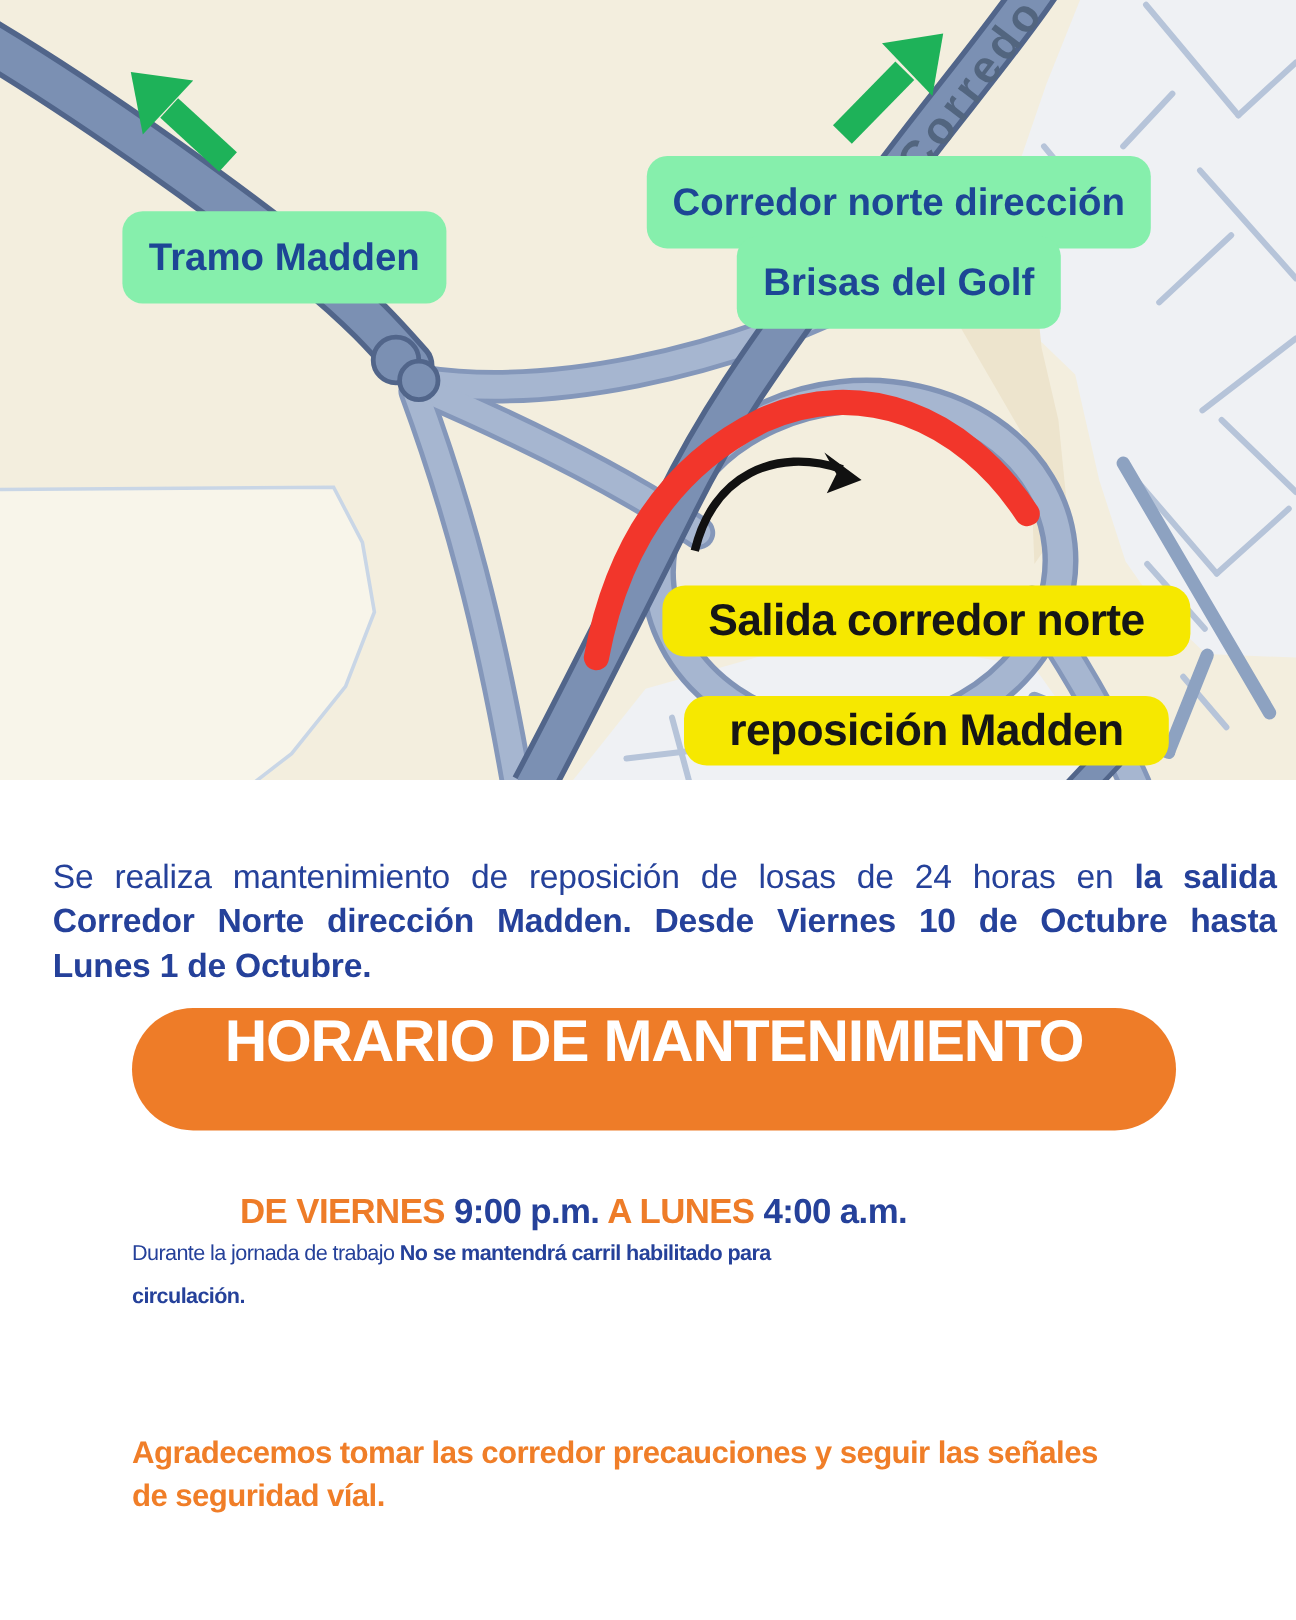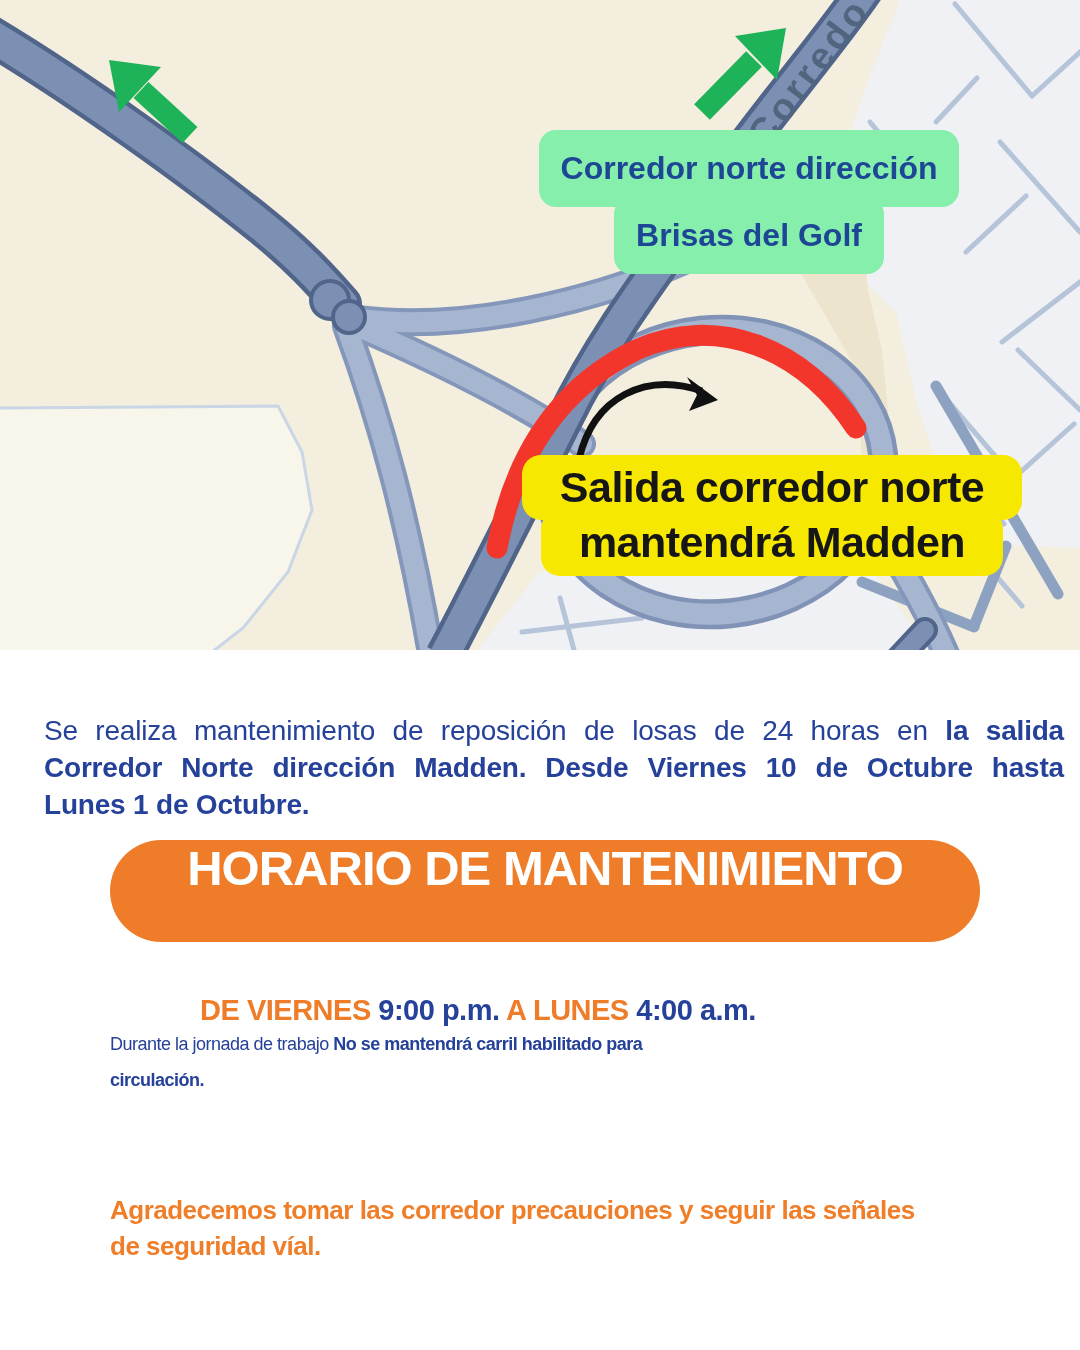--- a/index.html
+++ b/index.html
@@ -13,22 +13,22 @@
   .map { position:absolute; left:0; top:0; width:1080px; height:650px; overflow:hidden; }
   .map svg { display:block; }
   .map-label { position:absolute; display:flex; flex-direction:column; align-items:center; text-align:center; }
   .pill {
     display:inline-block; background:#86efac; color:#1d4695;
     font-weight:bold; font-size:32px; line-height:1.15;
     padding:20px 22px; border-radius:17px; white-space:nowrap;
   }
   .pill.l2 { margin-top:-10px; }
   .map-label.yellow .pill {
-    background:#f6e800; color:#161616; font-size:43px; letter-spacing:-0.5px;
-    padding:8px 38px; border-radius:19px;
+    background:#f6e800; color:#161616; font-size:37px; letter-spacing:-0.5px;
+    padding:8px 38px; border-radius:19px;margin-top:33px;
   }
   
   .intro {
     position:absolute; left:33px; top:712px; width:1020px;
     color:#25419a; font-size:28px; line-height:37px; letter-spacing:-0.2px;margin-left:11px;
   }
   .intro .jline { text-align:justify; text-align-last:justify; white-space:nowrap; }
   .intro .lline { text-align:left; }
   .banner {
     position:absolute; left:110px; top:840px; width:870px; height:102px;
@@ -134,29 +134,32 @@
       <g>
         <path d="M190,135 L141,90" stroke="#1eb259" stroke-width="22" fill="none"></path>
         <polygon points="109,60 161,67 119,112" fill="#1eb259"></polygon>
       </g>
       <g>
         <path d="M702,112 L754,59" stroke="#1eb259" stroke-width="22" fill="none"></path>
         <polygon points="786,28 777,80 735,36" fill="#1eb259"></polygon>
       </g>
     </svg>
 
+    <div class="map-label" style="left:102px; top:176px;">
+      <span class="pill">Tramo Madden</span>
+    </div>
 
     <div class="map-label" style="left:537px; top:130px; width:424px;">
       <span class="pill">Corredor norte dirección</span>
       <span class="pill l2">Brisas del Golf</span>
     </div>
 
     <div class="map-label yellow" style="left:562px; top:455px; width:420px;">
       <span class="pill">Salida corredor norte</span>
-      <span class="pill l2">mantendrá Madden</span>
+      <span class="pill l2">reposición Madden</span>
     </div>
   </div>
 
   <div class="intro">
     <div class="jline"><span>Se realiza mantenimiento de reposición de losas de 24 horas en </span><b>la salida</b></div>
     <div class="jline"><b>Corredor Norte dirección Madden. Desde Viernes 10 de Octubre hasta</b></div>
     <div class="lline"><b>Lunes 1 de Octubre.</b></div>
   </div>
 
   <div class="banner">

